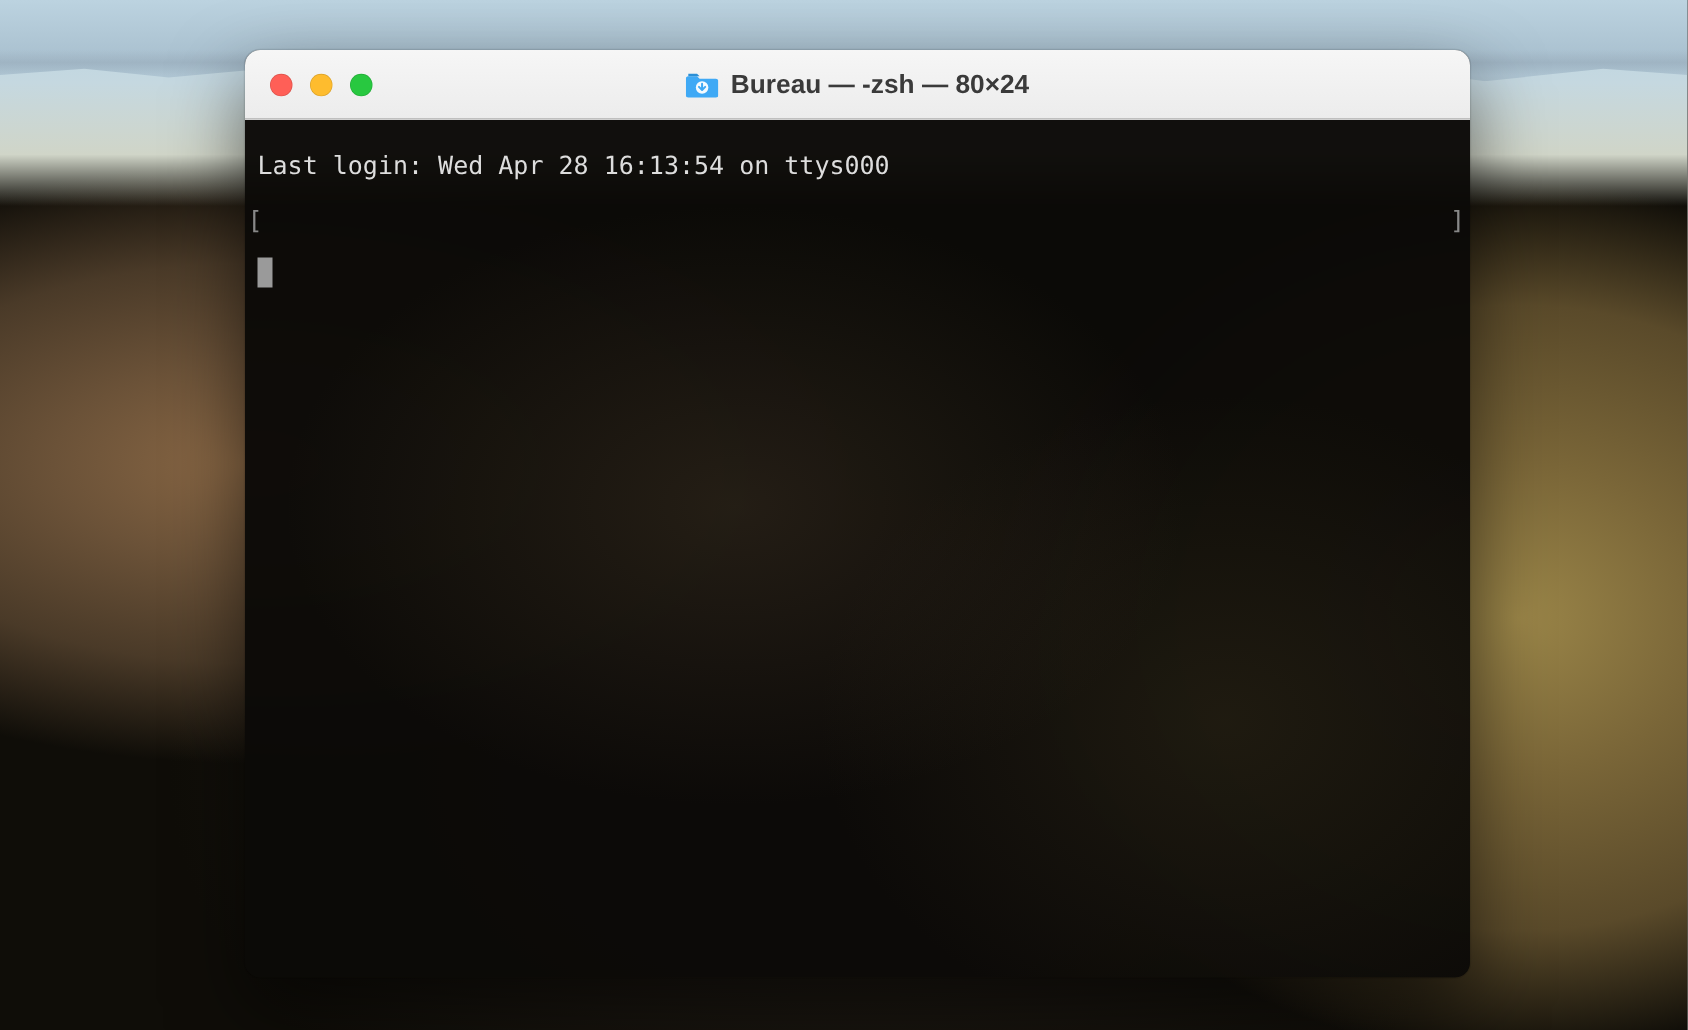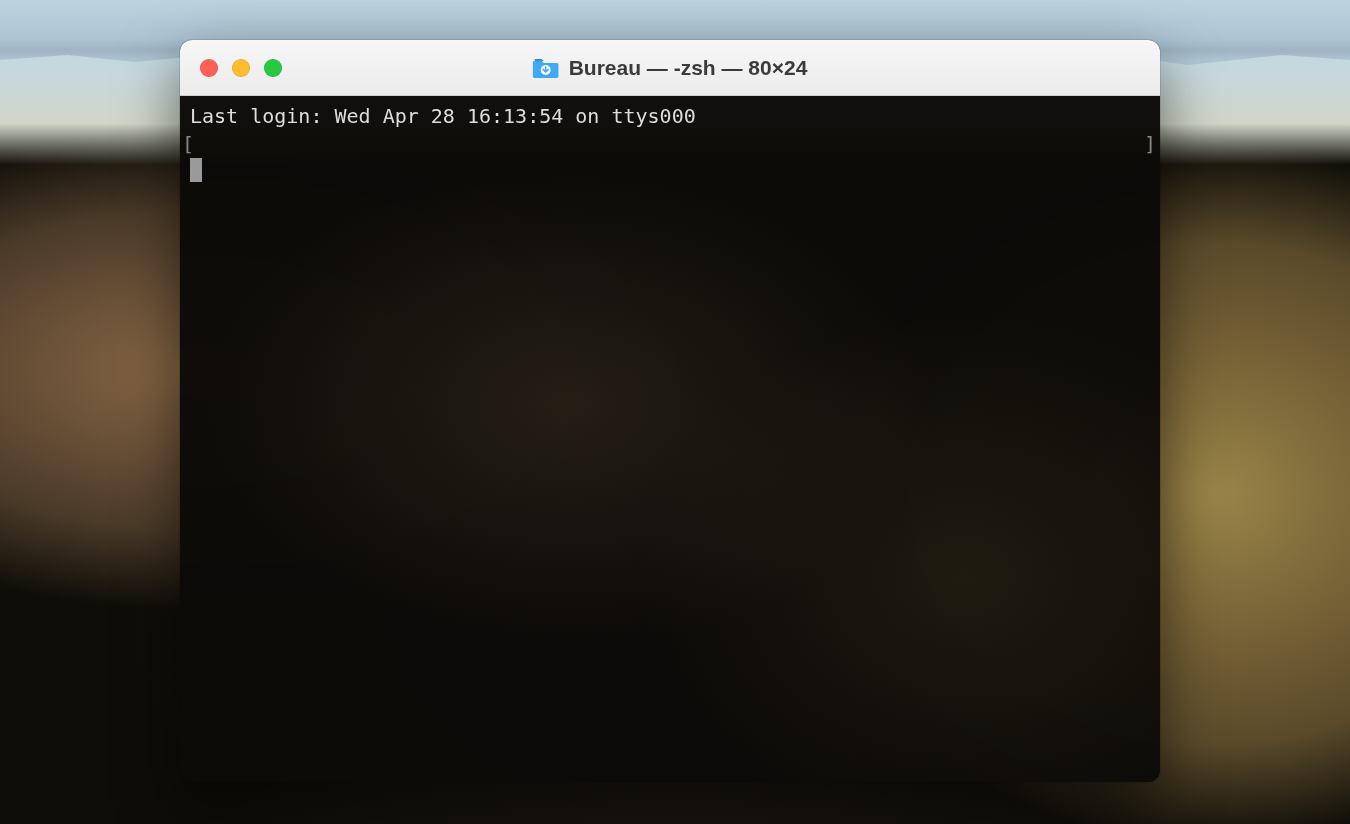--- a/index.html
+++ b/index.html
@@ -25,21 +25,21 @@
       width: 100%;
       height: 100px;
       top: 0;
       background:
         linear-gradient(180deg, transparent 0%, transparent 40%, rgba(140,155,170,0.3) 50%, transparent 60%),
         linear-gradient(180deg, #bcd3e0 0%, #a8bfce 50%, transparent 100%);
       clip-path: polygon(0 0, 100% 0, 100% 60%, 95% 55%, 88% 65%, 80% 50%, 72% 62%, 65% 48%, 55% 58%, 48% 45%, 40% 60%, 32% 50%, 25% 65%, 18% 52%, 10% 62%, 5% 55%, 0 60%);
     }
     .terminal-window {
       position: absolute;
-      left: 180px;
+      left: 196px;
       top: 40px;
       width: 980px;
       height: 742px;
       border-radius: 12px;
       overflow: hidden;
       box-shadow: 0 25px 60px rgba(0,0,0,0.55), 0 0 0 1px rgba(0,0,0,0.1);
       background: rgba(12,10,8,0.88);
     }
     .titlebar {
       height: 56px;
@@ -100,20 +100,21 @@
       inset: 0;
       background:
         radial-gradient(ellipse 600px 400px at 40% 45%, rgba(80,65,45,0.35) 0%, transparent 60%),
         radial-gradient(ellipse 500px 400px at 80% 70%, rgba(70,60,35,0.3) 0%, transparent 65%);
       pointer-events: none;
     }
     .line {
       position: relative;
       white-space: pre;
       z-index: 1;
+      margin-top: 16px;
     }
     .bracket-l, .bracket-r {
       color: #888;
     }
     .bracket-wrap {
       display: flex;
     }
     .bracket-l { margin-left: -8px; }
     .bracket-r { margin-left: auto; margin-right: -6px; }
     .cursor {

